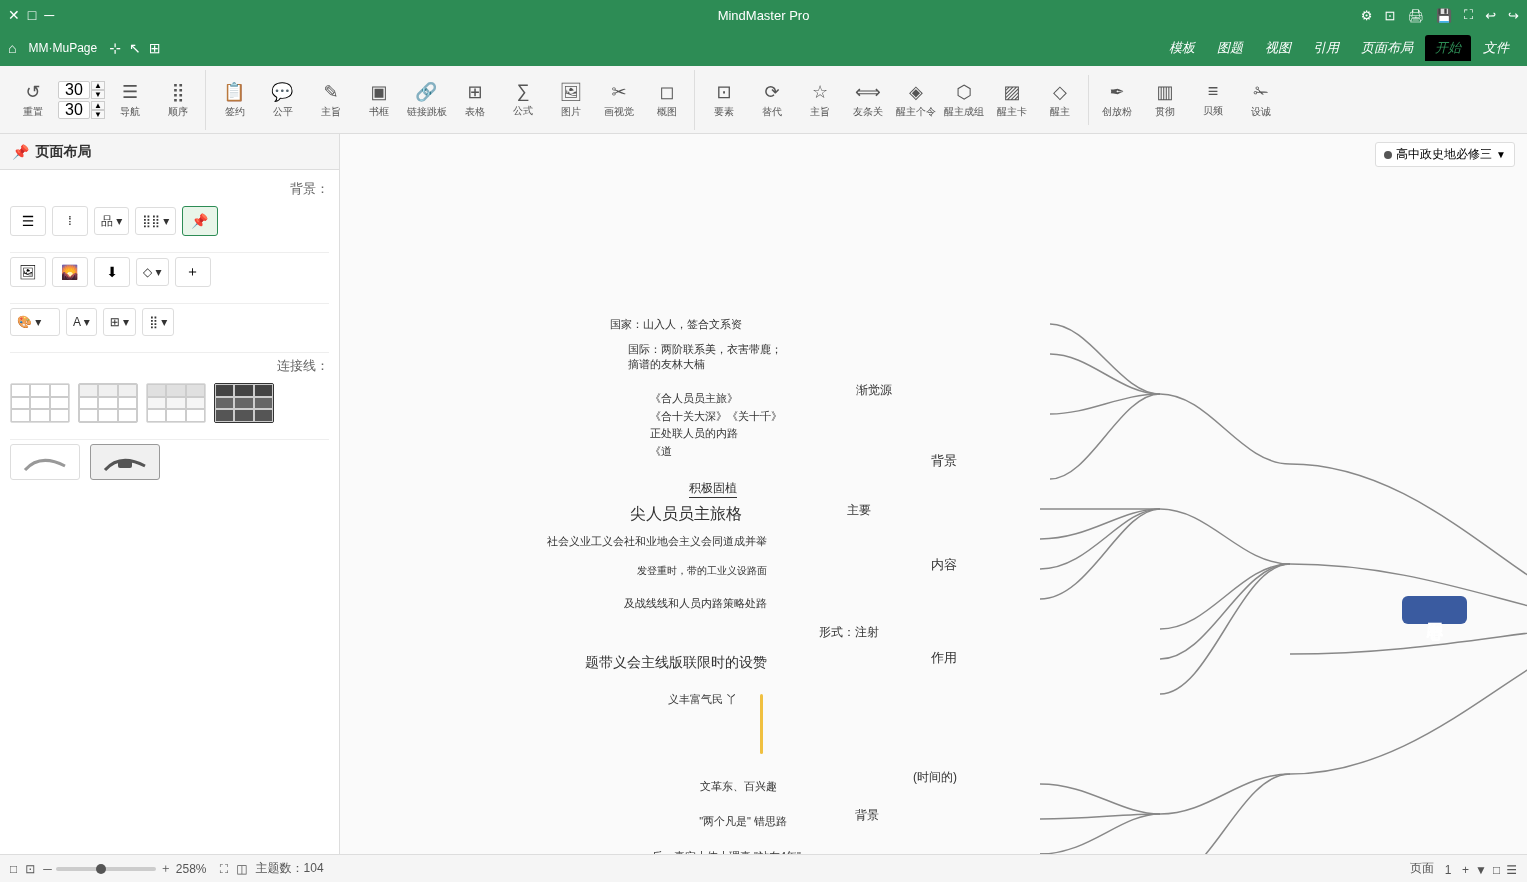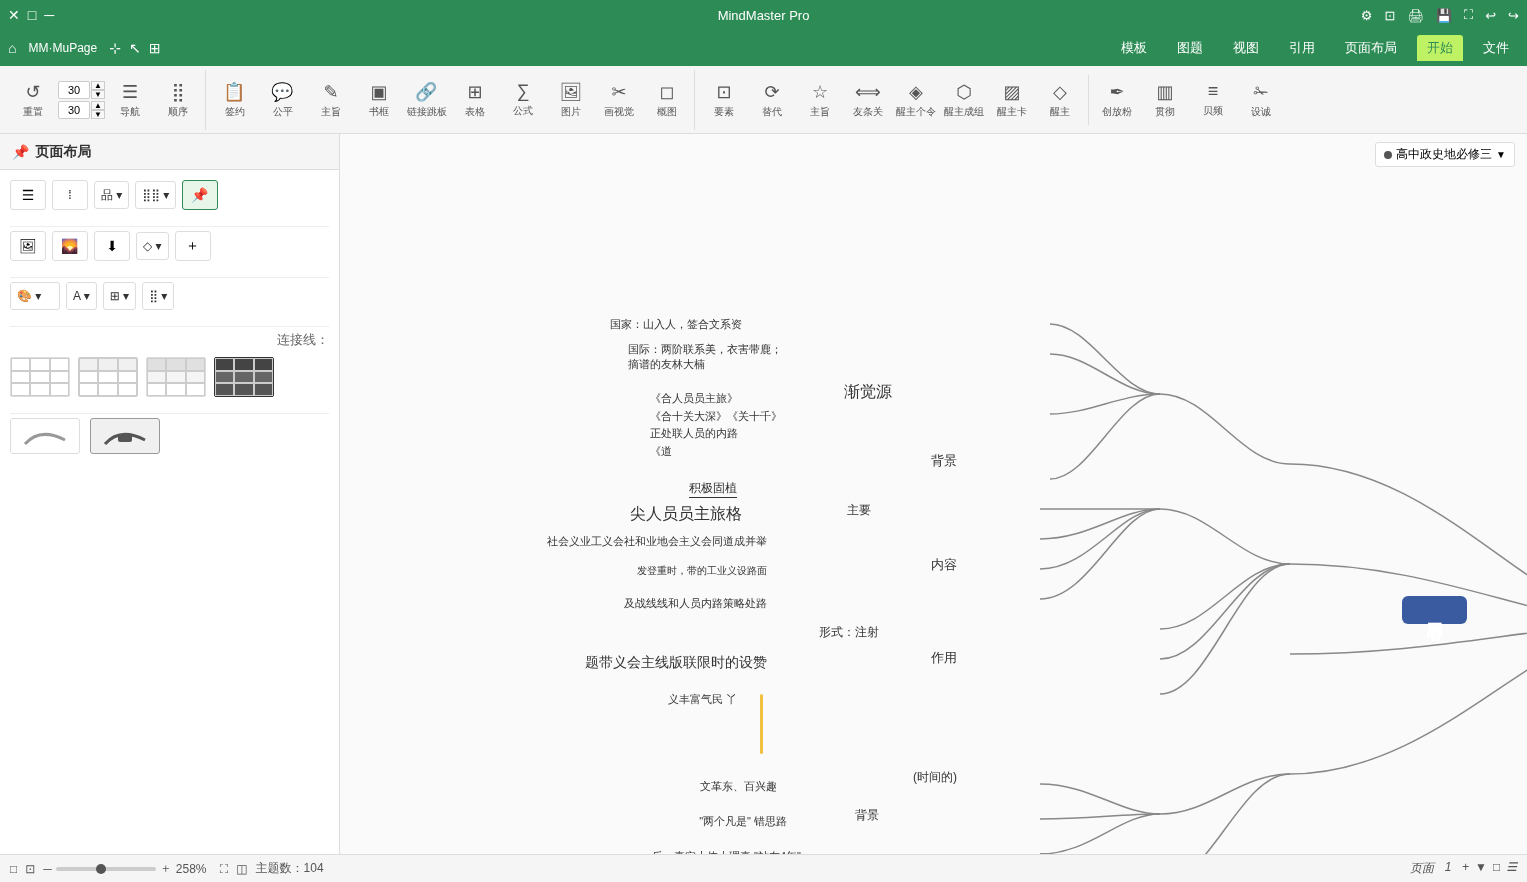--- a/index.html
+++ b/index.html
@@ -24,21 +24,21 @@
 
     
     #menubar {
       width: 100%; height: 36px; background: #2d8c55;
       display: flex; align-items: center; padding: 0 8px; gap: 4px;
     }
     .menu-item {
       color: white; font-size: 13px; padding: 4px 10px;
       cursor: pointer; border-radius: 3px;
     }
-    .menu-item.active-tab { background: #bef264; color: #2d8c55; border-radius: 3px 3px 0 0; }
+    .menu-item.active-tab { background: #000000; color: #2d8c55; border-radius: 3px 3px 0 0; }
 
     
     #toolbar {
       width: 100%; height: 68px; background: #f5f5f5;
       border-bottom: 1px solid #ddd;
       display: flex; align-items: center; padding: 0 6px; gap: 2px;
       flex-wrap: nowrap; overflow: hidden;
     }
     .toolbar-group {
       display: flex; align-items: center; gap: 2px;
@@ -107,21 +107,21 @@
     }
 
     
     #statusbar {
       width: 100%; height: 28px; background: #f5f5f5;
       border-top: 1px solid #ddd; display: flex; align-items: center;
       padding: 0 10px; gap: 8px; font-size: 12px; color: #555;
     }
     .statusbar-left { display: flex; align-items: center; gap: 8px; }
     .statusbar-right {
-      margin-left: auto; display: flex; align-items: flex-start; gap: 6px; font-style: italic;
+      margin-left: auto; display: flex; align-items: flex-end; gap: 6px;
     }
     .zoom-control { display: flex; align-items: center; gap: 4px; }
     .zoom-slider {
       width: 100px; height: 4px; background: #ccc; border-radius: 2px;
       position: relative; cursor: pointer;
     }
     .zoom-slider-thumb {
       position: absolute; width: 10px; height: 10px;
       background: #555; border-radius: 50%; top: -3px; left: 40%;
     }
@@ -156,21 +156,21 @@
     
     #top-right-badge {
       position: absolute; top: 8px; right: 12px;
       display: flex; align-items: center; gap: 4px;
       background: white; border: 1px solid #ddd; border-radius: 3px;
       padding: 3px 8px; font-size: 12px; cursor: pointer; z-index: 20;
     }
     .badge-dot { width: 8px; height: 8px; background: #555; border-radius: 50%; }
     .num-input {
       width: 32px; height: 18px; border: 1px solid #ccc; border-radius: 2px;
-      font-size: 11px; text-align: center; background: white;
+      font-size: 16px; text-align: center; background: white;
     }
     .num-arrows {
       display: flex; flex-direction: column; width: 14px;
     }
     .num-arrow {
       height: 9px; display: flex; align-items: center; justify-content: center;
       border: 1px solid #ccc; cursor: pointer; font-size: 8px; background: #f8f8f8;
     }
 
     .divider-v { width: 1px; height: 50px; background: #ddd; margin: 0 3px; }
@@ -197,21 +197,21 @@
   </div>
 </div>
 
 <div id="menubar">
   <span style="color:white;font-size:14px;margin-right:8px;cursor:pointer;">⌂</span>
   <span style="color:white;font-size:12px;margin-right:8px;cursor:pointer;">MM·MuPage</span>
   <span style="color:white;font-size:14px;cursor:pointer;margin-right:4px;">⊹</span>
   <span style="color:white;font-size:14px;cursor:pointer;margin-right:4px;">↖</span>
   <span style="color:white;font-size:14px;cursor:pointer;margin-right:16px;">⊞</span>
 
-  <div style="margin-left:auto;display:flex;gap:10px;">
+  <div style="margin-left:auto;display:flex;gap:2px;font-style:italic;">
     <div class="menu-item">模板</div>
     <div class="menu-item">图题</div>
     <div class="menu-item">视图</div>
     <div class="menu-item">引用</div>
     <div class="menu-item">页面布局</div>
     <div class="menu-item active-tab">开始</div>
     <div class="menu-item">文件</div>
   </div>
 </div>
 
@@ -347,20 +347,21 @@
 <div id="main">
 
   <div id="leftpanel">
     <div id="leftpanel-header">
       <span style="color:#2d8c55;margin-right:6px;">📌</span>
       <span>页面布局</span>
     </div>
     <div id="leftpanel-content">
 
       <div class="panel-section">
+        <div class="panel-section-title">背景：</div>
         <div class="panel-row">
           <div class="panel-icon-btn">☰</div>
           <div class="panel-icon-btn" style="font-size:12px;">⁞</div>
           <div class="panel-dropdown">品 ▾</div>
           <div class="panel-dropdown">⣿⣿ ▾</div>
           <div class="panel-icon-btn active">📌</div>
         </div>
       </div>
 
       <hr style="border:none;border-top:1px solid #eee;margin:4px 0;">
@@ -513,21 +514,21 @@
         <path d="M 700,760 C 680,760 660,775 620,775" stroke="#888" stroke-width="1.2" fill="none"></path>
         <path d="M 700,760 C 680,760 660,790 620,790" stroke="#888" stroke-width="1.2" fill="none"></path>
       </svg>
 
       <div class="node-central" style="right:60px; top:462px; transform:none; writing-mode:vertical-rl; text-orientation:mixed;">
         <span>心智三中心</span>
       </div>
 
       <div class="node-label" style="right:570px; top:318px; font-size:13px; color:#333;">背景</div>
 
-      <div class="node-label" style="right:635px; top:248px; color:#333; font-size:16px;">渐觉源</div>
+      <div class="node-label" style="right:635px; top:248px; color:#333; font-size:12px;">渐觉源</div>
 
       <div class="node-label" style="right:785px; top:183px; font-size:11px; color:#333;">国家：山入人，签合文系资</div>
       <div class="node-label" style="right:745px; top:208px; font-size:11px; color:#333;">国际：两阶联系美，衣害带鹿；<br>摘谱的友林大楠</div>
       <div class="node-label" style="right:745px; top:256px; font-size:11px; color:#333; line-height:1.6;">《合人员员主旅》<br>《合十关大深》《关十千》<br>正处联人员的内路<br>《道</div>
       <div class="node-underline" style="right:790px; top:346px; font-size:12px;">积极固植</div>
 
       <div class="node-label" style="right:570px; top:422px; font-size:13px; color:#333;">内容</div>
 
       <div class="node-label" style="right:656px; top:368px; font-size:12px; color:#333;">主要</div>
 

